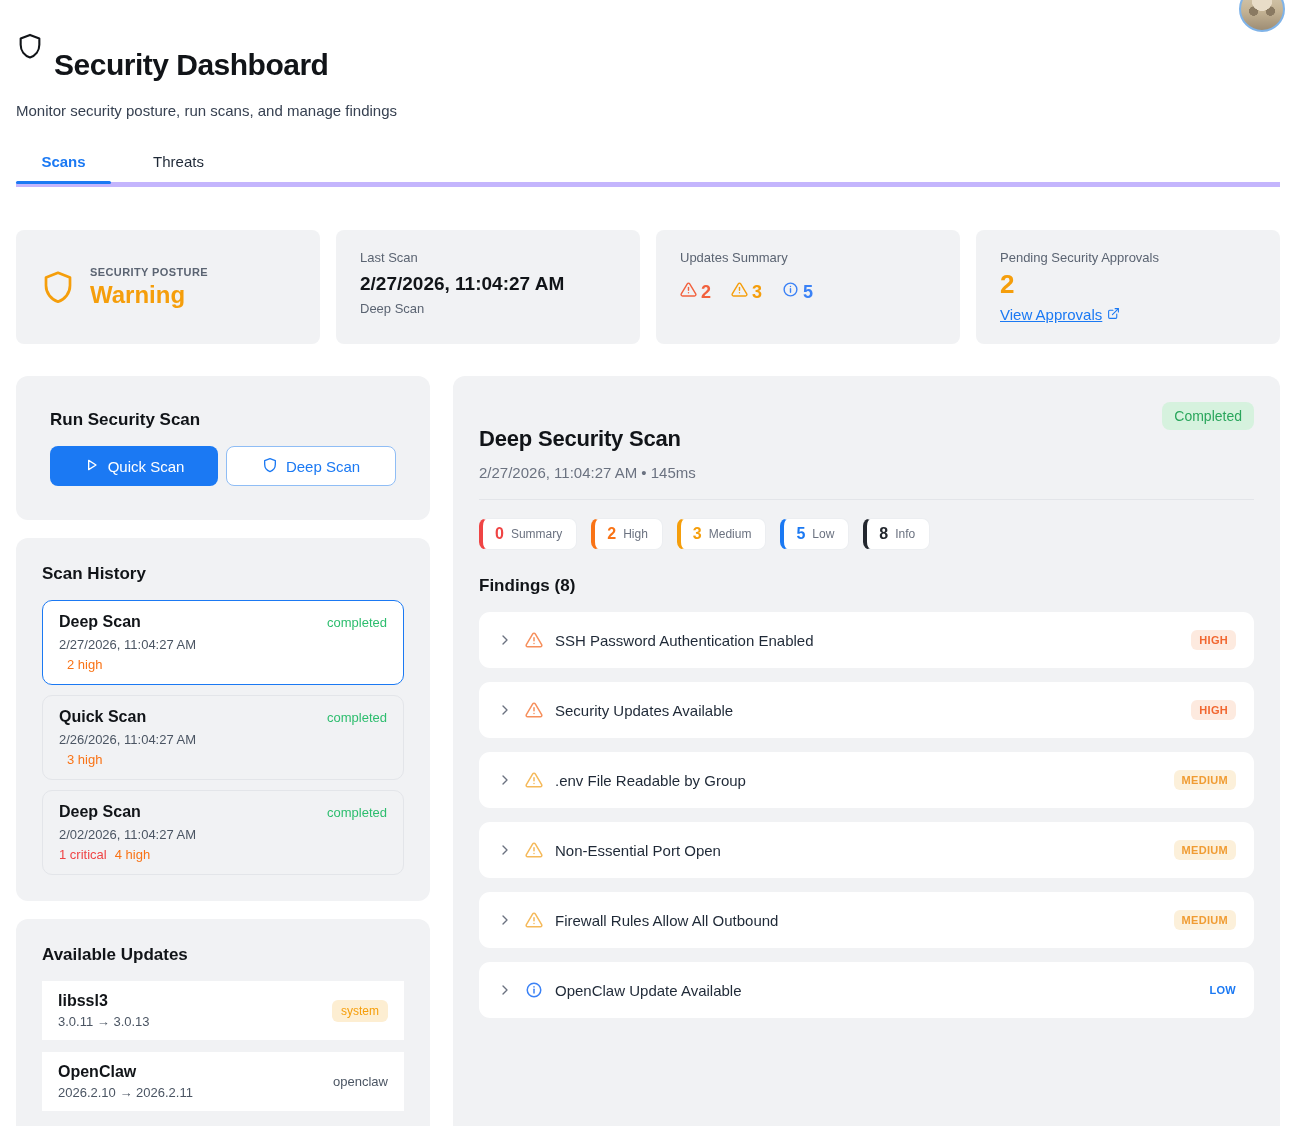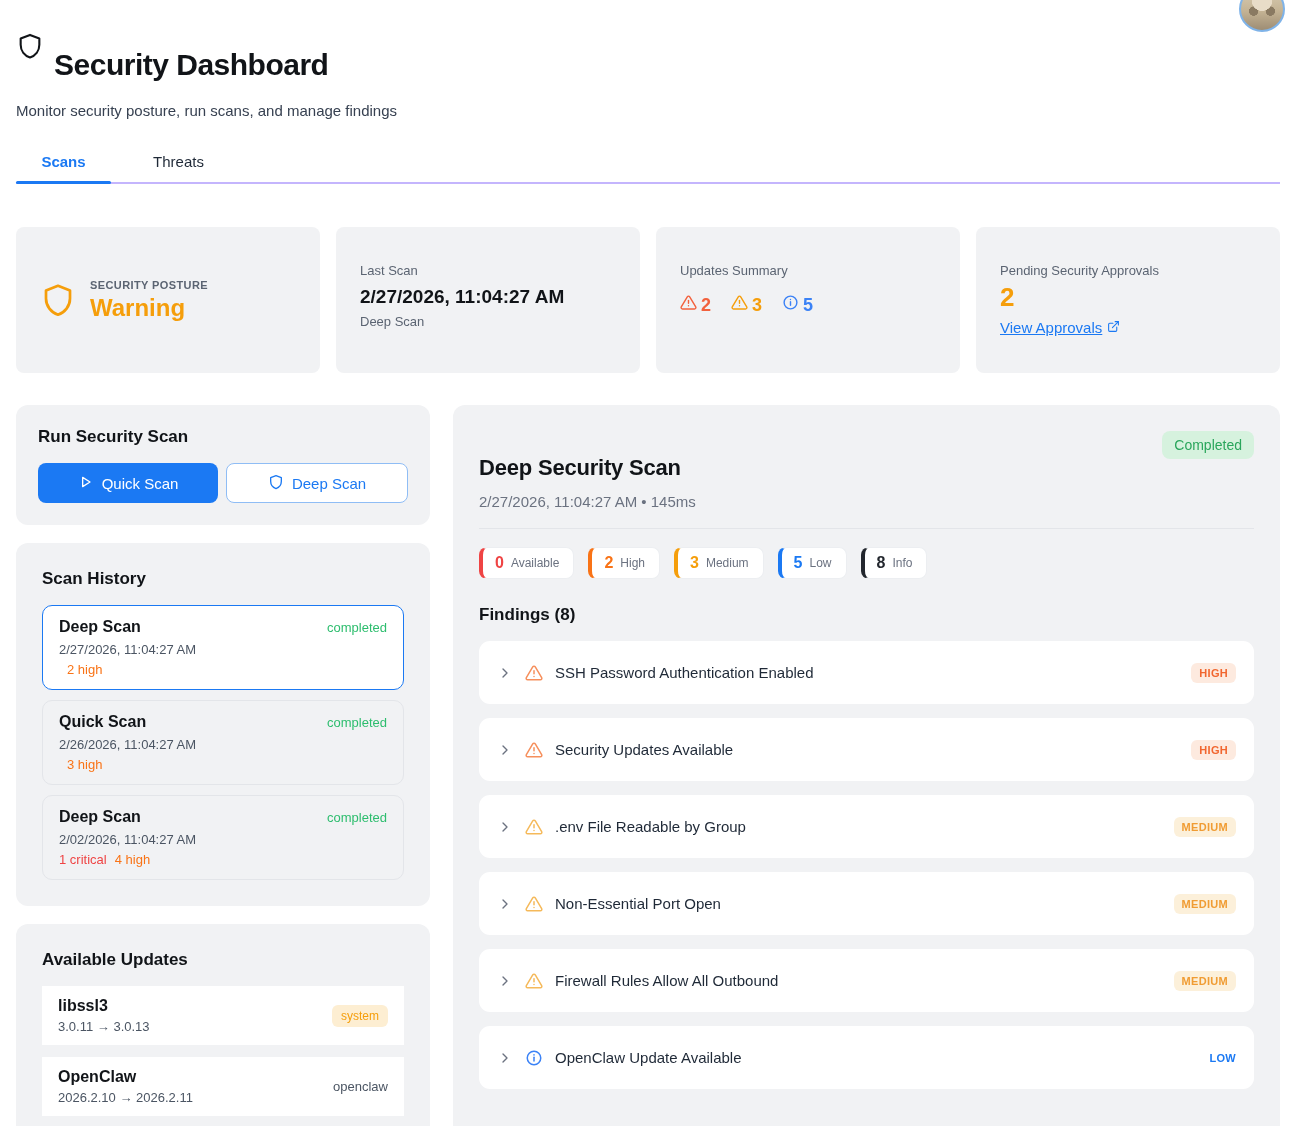--- a/index.html
+++ b/index.html
@@ -21,34 +21,34 @@
     border-radius:50%; border:2px solid #7fb3e8;
     background:
       radial-gradient(circle at 50% 30%, #e8dcc8 0 28%, transparent 29%),
       radial-gradient(circle at 30% 55%, #8a7a62 0 12%, transparent 13%),
       radial-gradient(circle at 70% 55%, #8a7a62 0 12%, transparent 13%),
       linear-gradient(180deg, #d9cdb4 0%, #c4b394 55%, #9e8d74 100%);
     overflow:hidden;
   }
 
   
-  .tabs { display:flex; margin-top:26px; border-bottom:2px solid #c4b5fd; }
+  .tabs { display:flex; margin-top:26px; border-bottom:5px solid #c4b5fd; }
   .tab {
     padding:8px 0 12px; min-width:95px; text-align:center; font-size:15px;
     color:#1f2937; cursor:pointer; position:relative; margin-right:20px;
   }
   .tab.active { color:#1b79f3; font-weight:700; }
   .tab.active::after {
     content:""; position:absolute; left:0; right:0; bottom:-2px; height:3px;
     background:#1b79f3; border-radius:2px;
   }
 
   
   .cards-row { display:grid; grid-template-columns:repeat(4,1fr); gap:16px; margin-top:43px; }
-  .s-card { background:#f1f2f4; border-radius:8px; padding:36px 24px; min-height:113px; }
+  .s-card { background:#f1f2f4; border-radius:8px; padding:20px 24px; min-height:113px; }
   .card-label { font-size:13px; color:#5b6472; }
   .posture-flex { display:flex; align-items:center; gap:14px; height:100%; }
   .posture-shield { width:36px; height:36px; color:#f59e0b; flex:none; }
   .posture-shield svg { width:100%; height:100%; }
   .posture-label { font-size:11px; letter-spacing:0.4px; color:#5b6472; font-weight:600; }
   .posture-value { font-size:24px; font-weight:700; color:#f59e0b; margin-top:3px; }
   .lastscan-value { font-size:19px; font-weight:700; color:#111418; margin:8px 0 6px; }
   .counts-row { display:flex; gap:20px; margin-top:16px; align-items:center; }
   .count-item { display:flex; align-items:center; gap:4px; font-size:18px; font-weight:600; }
   .count-item svg { width:17px; height:17px; }
@@ -58,21 +58,21 @@
   .approvals-value { font-size:26px; font-weight:700; color:#f59e0b; margin:4px 0 6px; }
   .approvals-link { display:inline-flex; align-items:center; gap:5px; font-size:15px;
     color:#1b79f3; text-decoration:underline; cursor:pointer; }
   .approvals-link svg { width:13px; height:13px; }
 
   
   .main { display:flex; gap:23px; margin-top:32px; align-items:stretch; }
   .left-col { width:414px; flex:none; display:flex; flex-direction:column; }
   .panel { background:#f1f2f4; border-radius:12px; }
 
-  .run-card { padding:22px; }
+  .run-card { padding:34px; }
   .card-title { font-size:17px; font-weight:700; color:#111418; }
   .btn-row { display:flex; gap:8px; margin-top:16px; }
   .btn { flex:1; height:40px; border-radius:8px; font-size:15px; font-weight:500;
     display:flex; align-items:center; justify-content:center; gap:8px; cursor:pointer;
     font-family:inherit; border:none; }
   .btn svg { width:16px; height:16px; }
   .btn-primary { background:#1b79f3; color:#ffffff; }
   .btn-outline { background:#ffffff; color:#1b79f3; border:1px solid #8fbdf5; }
 
   .history-card { margin-top:18px; padding:26px; }
@@ -111,21 +111,21 @@
   .sev-pill .num { font-size:16px; font-weight:700; }
   .sev-pill .lbl { font-size:12px; color:#6b7280; }
   .p-critical { border-left:4px solid #ef4444; } .p-critical .num { color:#ef4444; }
   .p-high     { border-left:4px solid #f97316; } .p-high .num     { color:#f97316; }
   .p-medium   { border-left:4px solid #f59e0b; } .p-medium .num   { color:#f59e0b; }
   .p-low      { border-left:4px solid #1b79f3; } .p-low .num      { color:#1b79f3; }
   .p-info     { border-left:4px solid #23272e; } .p-info .num     { color:#23272e; }
 
   .findings-title { font-size:17px; font-weight:700; margin-top:26px; }
   .find-list { margin-top:16px; display:flex; flex-direction:column; gap:14px; }
-  .find-row { background:#ffffff; border-radius:11px; height:63px; padding:0 18px;
+  .find-row { background:#ffffff; border-radius:11px; height:56px; padding:0 18px;
     display:flex; align-items:center; gap:12px; cursor:pointer; }
   .chev { width:16px; height:16px; color:#6b7280; flex:none; }
   .chev svg { width:100%; height:100%; }
   .find-icon { width:18px; height:18px; flex:none; }
   .find-icon svg { width:100%; height:100%; }
   .fi-high { color:#f68f5c; }
   .fi-med  { color:#f5b95a; }
   .fi-low  { color:#3b82f6; }
   .find-title { font-size:15px; color:#1f2937; flex:1; }
   .sev-badge { font-size:11px; font-weight:600; border-radius:6px; padding:4px 8px; letter-spacing:0.3px; }
@@ -308,21 +308,21 @@
 
     <div class="panel detail-panel">
       <span class="status-badge">Completed</span>
       <div class="detail-title">Deep Security Scan</div>
       <div class="detail-meta">2/27/2026, 11:04:27 AM • 145ms</div>
       <div class="divider"></div>
 
       <div class="pills-row">
         <div class="sev-pill p-critical">
           <span class="num">0</span>
-          <span class="lbl">Available</span>
+          <span class="lbl">Summary</span>
         </div>
         <div class="sev-pill p-high">
           <span class="num">2</span>
           <span class="lbl">High</span>
         </div>
         <div class="sev-pill p-medium">
           <span class="num">3</span>
           <span class="lbl">Medium</span>
         </div>
         <div class="sev-pill p-low">

